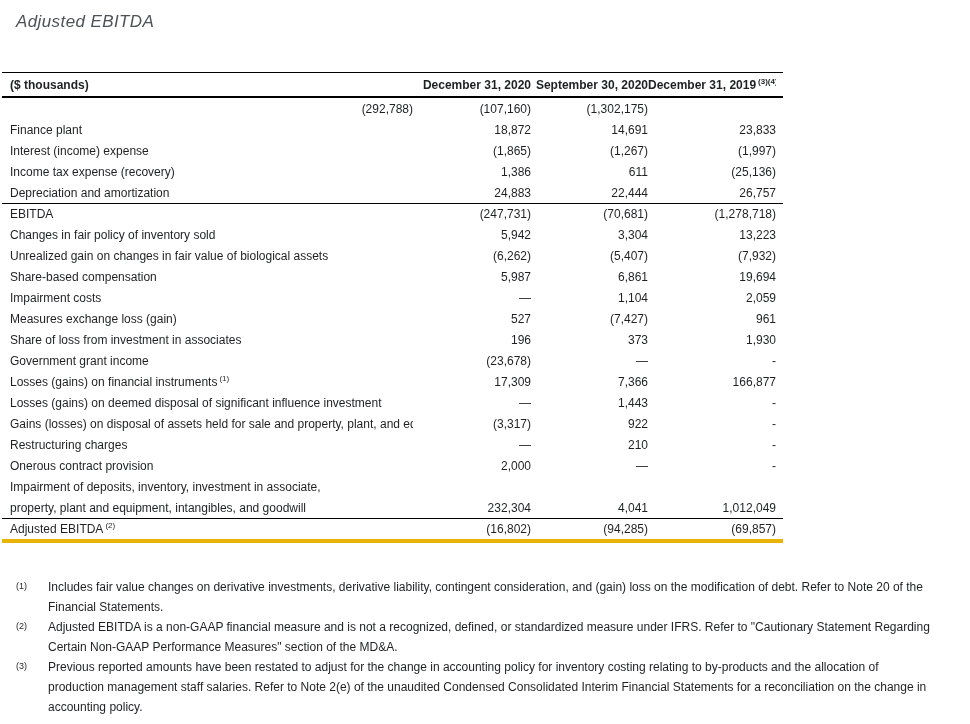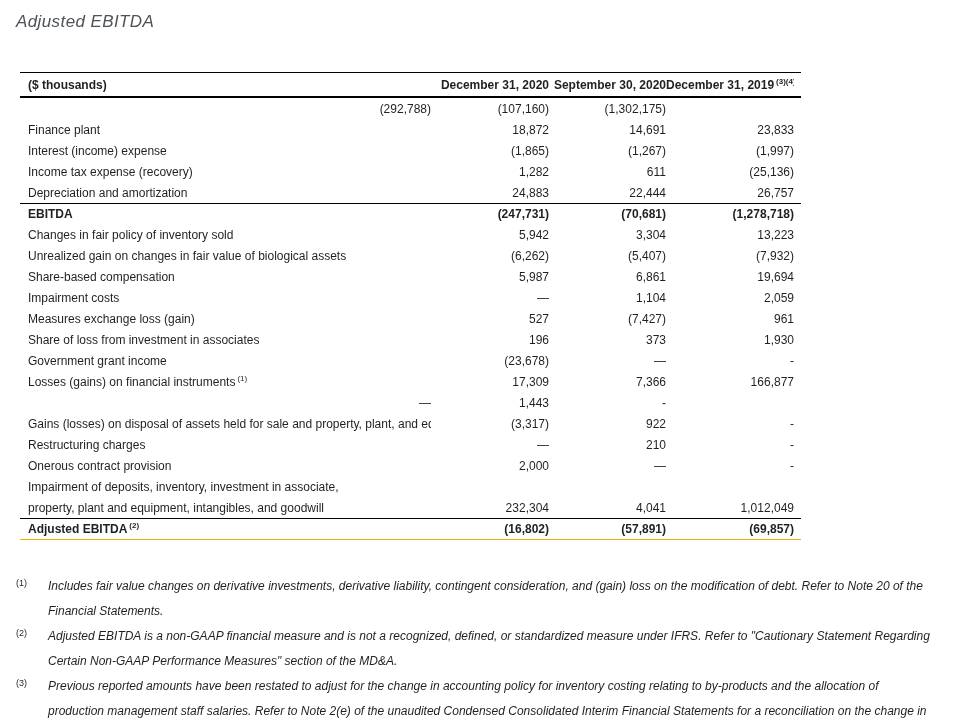--- a/index.html
+++ b/index.html
@@ -14,39 +14,39 @@
   }
   .title {
     font-style: italic;
     font-size: 17px;
     color: #4d5257;
     margin: 12px 0 0 16px;
     letter-spacing: 0.4px;
   }
   .fin-table {
     width: 781px;
-    margin: 40px 0 0 20px;
+    margin: 40px 0 0 2px;
     border-top: 1px solid #000;
-    border-bottom: 1px solid #eab308;
+    border-bottom: 4px solid #eab308;
     font-size: 12px;
   }
   .thead, .row {
     display: grid;
     grid-template-columns: 1fr 118px 117px 128px;
     align-items: center;
     padding: 0 7px 0 8px;
     box-sizing: border-box;
   }
   .thead {
     height: 25px;
     border-bottom: 2px solid #000;
     font-weight: bold;
   }
   .row { height: 21px; }
-  .row.bold { font-weight: bold; }
+  .row.bold { font-weight: normal; }
   .row.rule-above { border-top: 1px solid #000; }
   .cell { white-space: nowrap; overflow: hidden; }
   .cell.val { text-align: right; }
   sup {
     font-size: 8px;
     line-height: 0;
     vertical-align: super;
     margin-left: 2px;
   }
   .footnotes {
@@ -56,22 +56,21 @@
   .footnote { display: flex; }
   .fn-marker {
     flex: 0 0 32px;
     font-size: 9px;
     line-height: 25px;
     transform: translateY(-3px);
   }
   .fn-text {
     flex: 1;
     max-width: 886px;
-    line-height: 25px;
-    font-style: italic;
+    line-height: 20px;
   }
 </style>
 </head>
 <body>
 
 <div class="page">
 
   <div class="title">Adjusted EBITDA</div>
 
   <div class="fin-table">
@@ -94,21 +93,21 @@
           <span class="cell val">23,833</span>
         </div>
         <div class="row">
           <span class="cell"><span>Interest (income) expense</span><sup></sup></span>
           <span class="cell val">(1,865)</span>
           <span class="cell val">(1,267)</span>
           <span class="cell val">(1,997)</span>
         </div>
         <div class="row">
           <span class="cell"><span>Income tax expense (recovery)</span><sup></sup></span>
-          <span class="cell val">1,282</span>
+          <span class="cell val">1,386</span>
           <span class="cell val">611</span>
           <span class="cell val">(25,136)</span>
         </div>
         <div class="row">
           <span class="cell"><span>Depreciation and amortization</span><sup></sup></span>
           <span class="cell val">24,883</span>
           <span class="cell val">22,444</span>
           <span class="cell val">26,757</span>
         </div>
         <div class="row bold rule-above">
@@ -159,20 +158,21 @@
           <span class="cell val">—</span>
           <span class="cell val">-</span>
         </div>
         <div class="row">
           <span class="cell"><span>Losses (gains) on financial instruments</span><sup>(1)</sup></span>
           <span class="cell val">17,309</span>
           <span class="cell val">7,366</span>
           <span class="cell val">166,877</span>
         </div>
         <div class="row">
+          <span class="cell"><span>Losses (gains) on deemed disposal of significant influence investment</span><sup></sup></span>
           <span class="cell val">—</span>
           <span class="cell val">1,443</span>
           <span class="cell val">-</span>
         </div>
         <div class="row">
           <span class="cell"><span>Gains (losses) on disposal of assets held for sale and property, plant, and equipment</span><sup></sup></span>
           <span class="cell val">(3,317)</span>
           <span class="cell val">922</span>
           <span class="cell val">-</span>
         </div>
@@ -196,21 +196,21 @@
         </div>
         <div class="row">
           <span class="cell"><span>property, plant and equipment, intangibles, and goodwill</span><sup></sup></span>
           <span class="cell val">232,304</span>
           <span class="cell val">4,041</span>
           <span class="cell val">1,012,049</span>
         </div>
         <div class="row bold rule-above">
           <span class="cell"><span>Adjusted EBITDA</span><sup>(2)</sup></span>
           <span class="cell val">(16,802)</span>
-          <span class="cell val">(57,891)</span>
+          <span class="cell val">(94,285)</span>
           <span class="cell val">(69,857)</span>
         </div>
       </div>
   </div>
 
   <div class="footnotes" id="footnotes">
       <div class="footnote">
         <span class="fn-marker">(1)</span>
         <span class="fn-text">Includes fair value changes on derivative investments, derivative liability, contingent consideration, and (gain) loss on the modification of debt. Refer to Note 20 of the Financial Statements.</span>
       </div>

